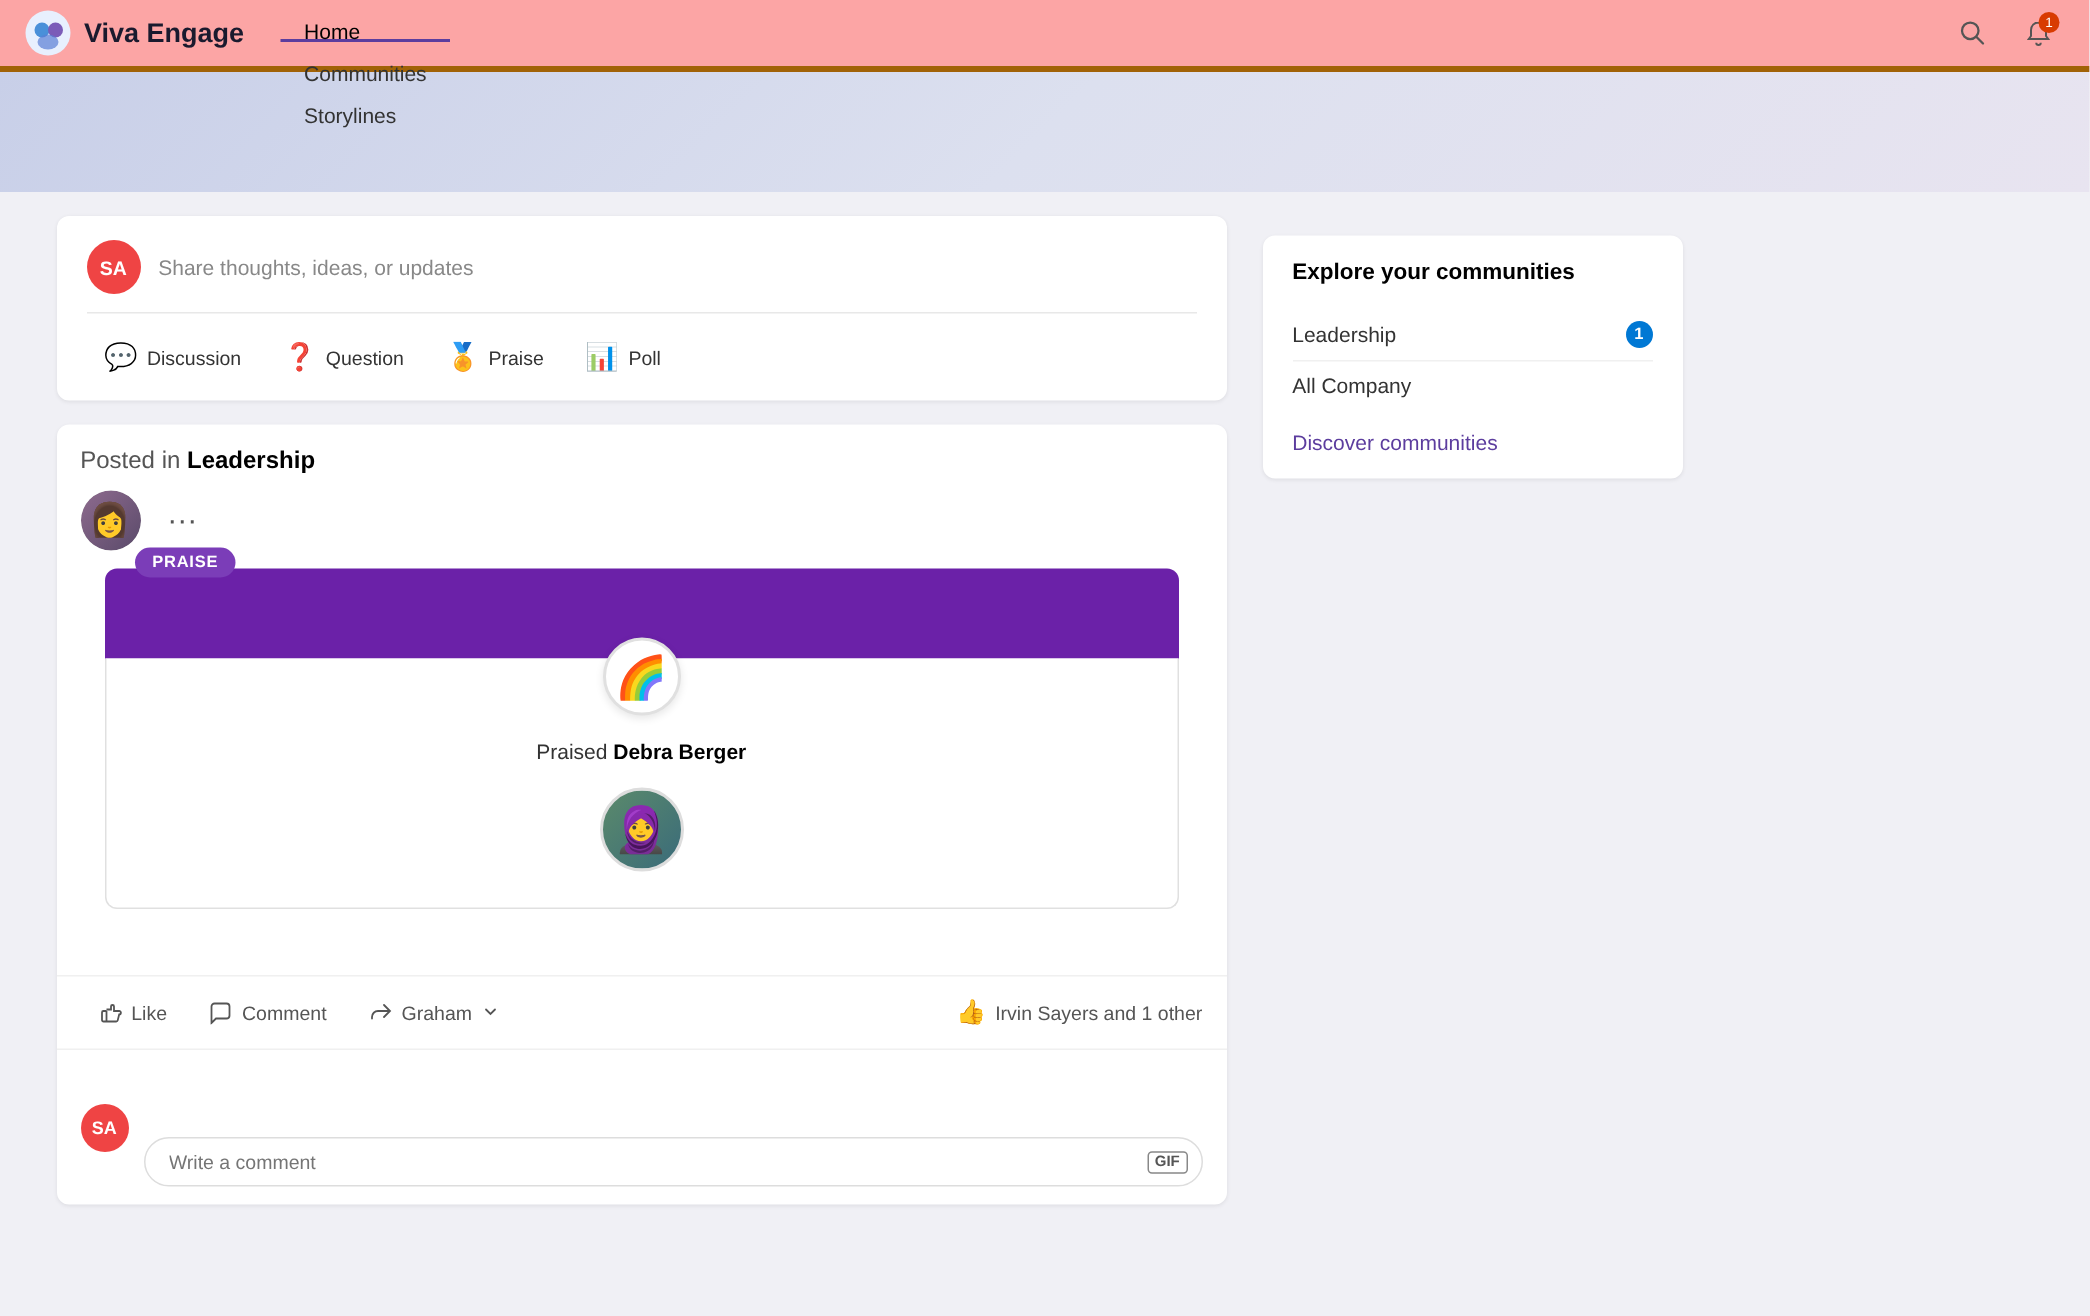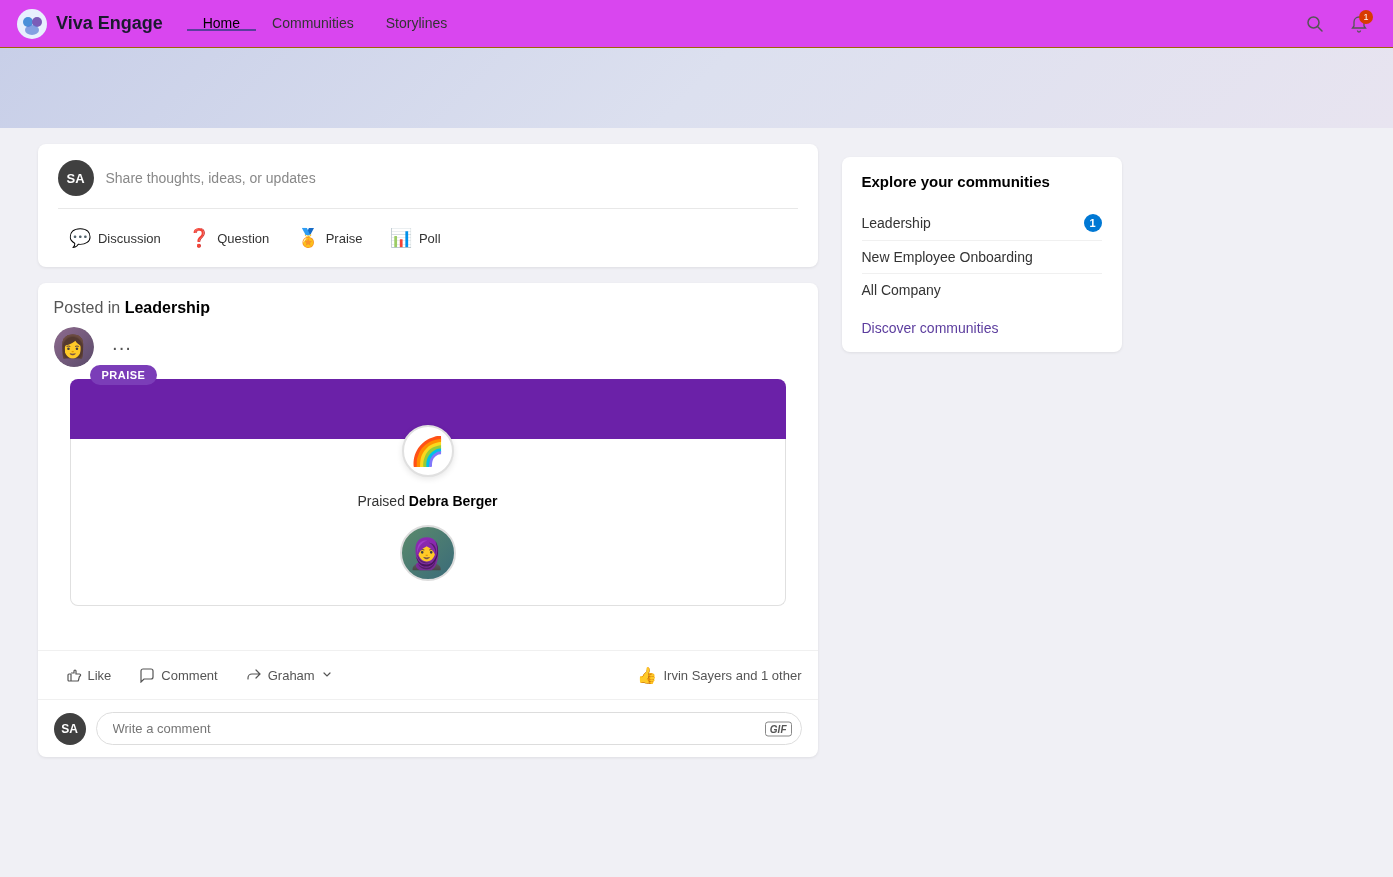--- a/index.html
+++ b/index.html
@@ -1,30 +1,30 @@
 <!DOCTYPE html>
 <html><head>
   <meta charset="utf-8">
   <style>
     * { box-sizing: border-box; margin: 0; padding: 0; }
     body { font-family: 'Segoe UI', Arial, sans-serif; background: #f0f0f5; min-height: 877px; overflow-x: hidden; }
 
     
     .topnav {
       display: flex; align-items: center;
-      background: #d946ef;
+      background: #fca5a5;
       height: 48px;
       padding: 16px 16px;
-      border-bottom: 1px solid #a16207;
+      border-bottom: 4px solid #a16207;
       position: relative; z-index: 10;
     }
     .topnav-logo { display: flex; align-items: center; gap: 8px; margin-right: 24px; }
     .topnav-logo-icon { width: 32px; height: 32px; }
     .topnav-logo-text { font-size: 18px; font-weight: 600; color: #1a1a2e; }
-    .topnav-links { display: flex; gap: 0; height: 100%; }
+    .topnav-links { display: flex; gap: 16px; height: 100%; flex-direction: column; }
     .topnav-link {
       display: flex; align-items: center;
       padding: 0 16px;
       font-size: 14px; color: #333;
       text-decoration: none;
       border-bottom: 2px solid transparent;
       cursor: pointer;
       height: 100%;
     }
     .topnav-link.active { border-bottom: 2px solid #5c3d9e; color: #000; font-weight: 500; }
@@ -75,21 +75,21 @@
       box-shadow: 0 1px 3px rgba(0,0,0,0.08);
     }
     .compose-top {
       display: flex; align-items: center; gap: 12px;
       padding-bottom: 12px;
       border-bottom: 1px solid #e8e8e8;
       margin-bottom: 12px;
     }
     .compose-avatar {
       width: 36px; height: 36px; border-radius: 50%;
-      background: #404040; color: #fff;
+      background: #ef4444; color: #fff;
       display: flex; align-items: center; justify-content: center;
       font-size: 13px; font-weight: 600; flex-shrink: 0;
     }
     .compose-placeholder { color: #888; font-size: 14px; }
     .compose-actions { display: flex; gap: 4px; }
     .compose-action-btn {
       display: flex; align-items: center; gap: 6px;
       padding: 6px 12px;
       border: none; background: none; cursor: pointer;
       font-size: 13px; color: #333; border-radius: 4px;
@@ -198,36 +198,36 @@
       font-size: 13px; color: #555; border-radius: 4px;
     }
     .post-reactions { margin-left: auto; display: flex; align-items: center; gap: 6px; font-size: 13px; color: #555; }
 
     
     .comment-row {
       display: flex; align-items: center; gap: 10px;
       padding: 12px 16px;
       border-top: 1px solid #f0f0f0;
     }
-    .comment-input-wrap { flex: 1; position: relative; }
+    .comment-input-wrap { flex: 1; position: relative; margin-top: 46px; }
     .comment-input {
       width: 100%;
       border: 1px solid #ddd;
       border-radius: 20px;
       padding: 8px 40px 8px 16px;
       font-size: 13px; color: #888;
       outline: none;
       background: #fff;
     }
     .gif-btn {
       position: absolute; right: 10px; top: 50%;
       transform: translateY(-50%);
       border: 1px solid #888; border-radius: 3px;
       font-size: 10px; font-weight: 700; color: #555;
-      padding: 1px 4px; cursor: pointer; background: #fff; font-style: italic;
+      padding: 1px 4px; cursor: pointer; background: #fff;
     }
 
     
     .sidebar-column { width: 280px; padding-top: 29px; flex-shrink: 0; }
     .sidebar-card {
       background: #fff;
       border-radius: 8px;
       box-shadow: 0 1px 3px rgba(0,0,0,0.08);
       padding: 16px 20px;
     }
@@ -395,23 +395,20 @@
 
   <div class="sidebar-column">
     <div class="sidebar-card">
       <div class="sidebar-card-title">Explore your communities</div>
 
       <div class="community-item">
         <span class="community-name">Leadership</span>
         <span class="community-badge">1</span>
       </div>
       <div class="community-item">
-        <span class="community-name">New Employee Onboarding</span>
-      </div>
-      <div class="community-item">
         <span class="community-name">All Company</span>
       </div>
 
       <a class="discover-link">Discover communities</a>
     </div>
   </div>
 
 </div>
 
 </body></html>

